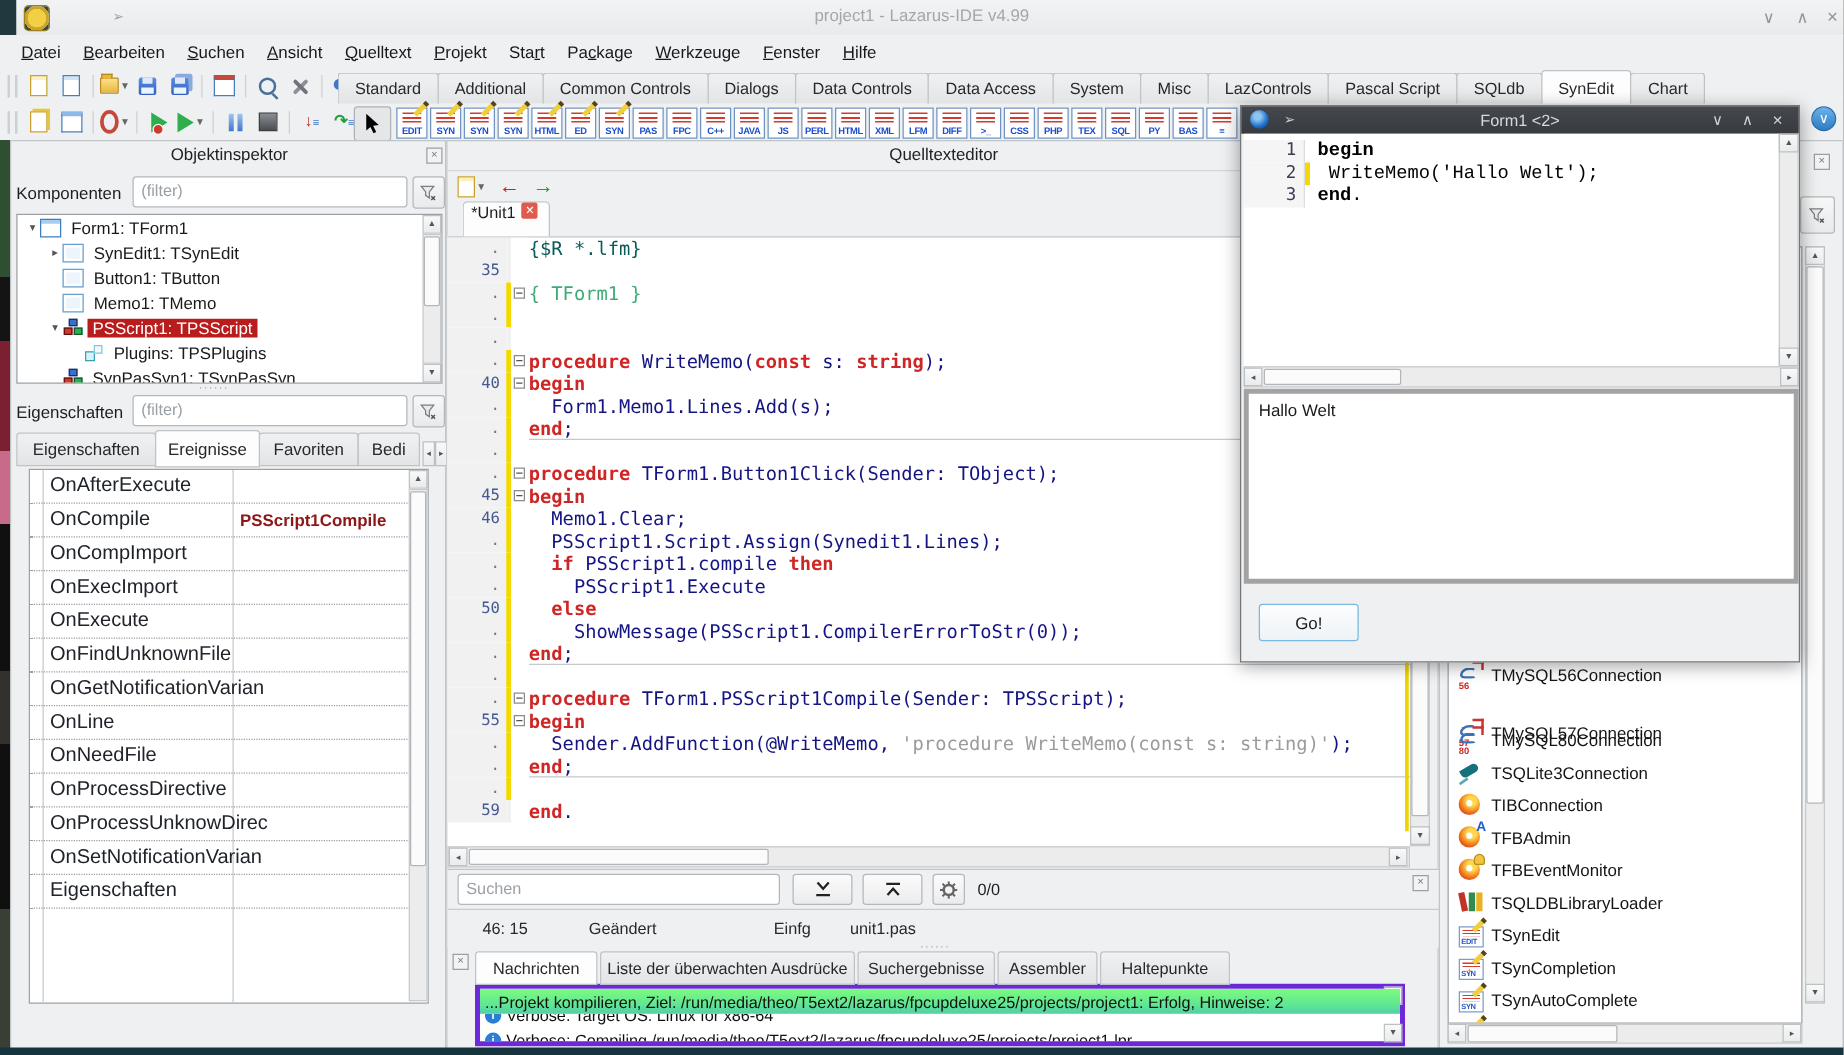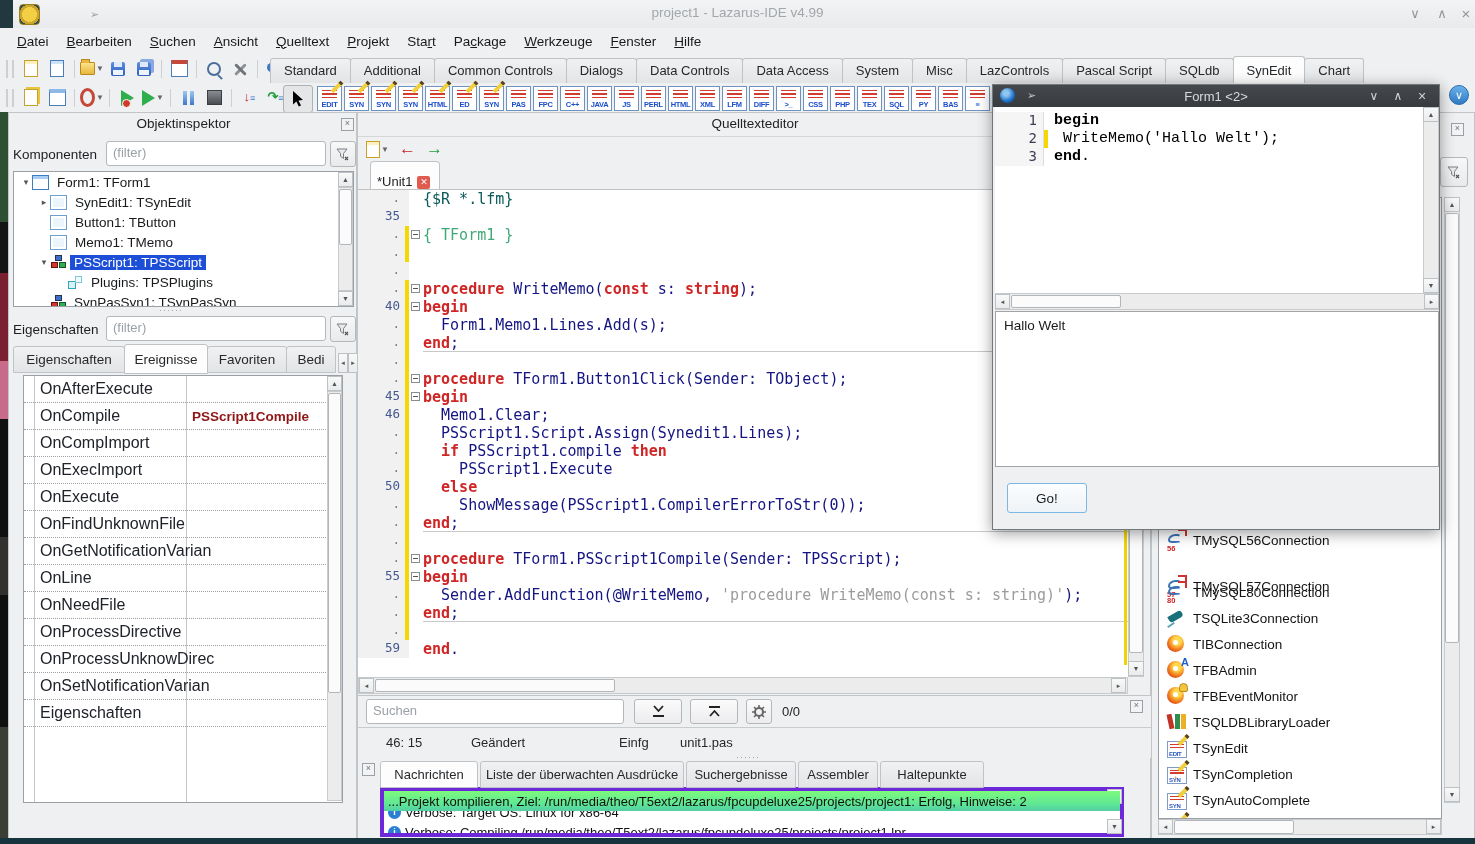--- a/index.html
+++ b/index.html
@@ -72,21 +72,21 @@
   .sb-track{position:absolute;background:#ececed;border:1px solid #c8cbce;box-sizing:border-box;}
   .sb-thumb{position:absolute;background:#fbfbfc;border:1px solid #b2b6ba;border-radius:2px;box-sizing:border-box;}
   .dots{color:#9aa0a5;font-size:9px;letter-spacing:1px;}
   
   #inspector{left:8px;top:112px;width:349px;height:732px;border:1px solid #c2c5c8;box-sizing:border-box;}
   #oi-title{left:0;top:3px;width:349px;text-align:center;font-size:13.5px;color:#222;}
   #oi-tree{left:4px;top:58px;width:341px;height:136px;background:#fff;border:1px solid #9aa0a6;box-sizing:border-box;overflow:hidden;}
   .tree-row{position:relative;height:20px;display:flex;align-items:center;font-size:13.5px;color:#17191b;white-space:nowrap;}
   .tree-arrow{width:12px;text-align:center;font-size:9px;color:#555;flex:0 0 12px;}
   .tree-label{padding:0 4px;}
-  .tree-label.sel{background:#1d4ed8;color:#fff;}
+  .tree-label.sel{background:#b91c1c;color:#fff;}
   .ti-form{width:15px;height:13px;border:1px solid #3d7dc4;background:#fff;box-shadow:inset 0 3px 0 #a8cdf0;flex:0 0 15px;margin-right:4px;}
   .ti-ctl{width:15px;height:13px;border:1px solid #6b9fd2;background:#ecf4fc;box-shadow:inset 0 0 0 2px #fff;flex:0 0 15px;margin-right:4px;}
   .ti-cubes{width:17px;height:15px;position:relative;flex:0 0 17px;margin-right:3px;}
   .ti-cubes::before{content:"";position:absolute;left:5px;top:0;width:7px;height:6px;background:#3a6fd0;border:1px solid #234;box-sizing:border-box;}
   .ti-cubes::after{content:"";position:absolute;left:1px;top:7px;width:7px;height:6px;background:#d03a2a;border:1px solid #611;box-sizing:border-box;}
   .ti-cubes i{position:absolute;left:9px;top:7px;width:7px;height:6px;background:#2fae4e;border:1px solid #153;box-sizing:border-box;}
   .ti-plug{width:14px;height:12px;position:relative;flex:0 0 14px;margin-right:5px;}
   .ti-plug::before{content:"";position:absolute;left:0;top:5px;width:6px;height:6px;border:1.5px solid #35a3b5;background:#d8f2f6;}
   .ti-plug::after{content:"";position:absolute;right:0;top:0;width:5px;height:5px;border:1.5px solid #7fc9d6;background:#eefafc;}
   
@@ -95,21 +95,21 @@
   #ev-grid{left:14px;top:262px;width:320px;height:428px;background:#fff;border:1px solid #9aa0a6;box-sizing:border-box;overflow:hidden;}
   .ev-row{position:relative;height:26px;border-bottom:1px dotted #9aa0a6;display:flex;align-items:center;}
   .ev-name{position:absolute;left:16px;font-size:16px;color:#20242a;white-space:nowrap;}
   .ev-val{position:absolute;left:168px;font-size:13.5px;font-weight:bold;color:#8e1616;white-space:nowrap;}
   #ev-gutline{position:absolute;left:10px;top:0;bottom:0;width:1px;background:#c6c9cc;}
   #ev-colline{position:absolute;left:162px;top:0;bottom:0;width:1px;background:#c6c9cc;}
   
   #editorpanel{left:357px;top:112px;width:794px;height:732px;border:1px solid #c2c5c8;box-sizing:border-box;}
   #ed-title{left:0;top:3px;width:794px;text-align:center;font-size:13.5px;color:#222;}
   #ed-minibar{left:0;top:23px;width:794px;height:25px;border-top:1px solid #d4d6d8;display:flex;align-items:center;padding-left:8px;box-sizing:border-box;}
-  #unit-tab{left:12px;top:48px;width:70px;height:28px;background:#fdfdfd;border:1px solid #bfc3c6;border-bottom:none;border-radius:4px 4px 0 0;display:flex;align-items:flex-end;padding:0 6px;box-sizing:border-box;z-index:2;}
+  #unit-tab{left:12px;top:48px;width:70px;height:28px;background:#fdfdfd;border:1px solid #bfc3c6;border-bottom:none;border-radius:4px 4px 0 0;display:flex;align-items:flex-start;padding:0 6px;box-sizing:border-box;z-index:2;}
   #unit-tab .x{width:13px;height:13px;background:#e05a4e;border-radius:2px;color:#fff;font-size:9px;line-height:13px;text-align:center;margin-left:5px;}
   #ed-area{left:0px;top:76px;width:770px;height:488px;background:#fff;border-top:1px solid #bfc3c6;box-sizing:border-box;overflow:hidden;}
   .ed-row{display:flex;height:18px;line-height:18px;white-space:pre;}
   .ed-gut{width:42px;flex:0 0 42px;text-align:right;padding-right:5px;background:#f1f1f1;color:#44598f;font:12.5px "DejaVu Sans Mono",monospace;}
   .ed-gut.dot{color:#787878;}
   .ed-bar{width:4px;flex:0 0 4px;background:#f1f1f1;}
   .ed-bar.mod{background:#f4d800;}
   .ed-fold{width:14px;flex:0 0 14px;position:relative;background:#fff;}
   .foldbox{position:absolute;left:2px;top:4px;width:9px;height:9px;border:1px solid #8a8d90;background:#fff;box-sizing:border-box;}
   .foldbox::after{content:"";position:absolute;left:1px;right:1px;top:3px;height:1px;background:#555;}
@@ -162,21 +162,21 @@
   #fw-title{position:absolute;width:100%;text-align:center;color:#d6dade;font-size:13px;}
   .fw-ctl{position:absolute;top:3px;width:18px;height:16px;color:#cfd3d6;font-size:12px;text-align:center;line-height:16px;}
   #paw{position:absolute;left:7px;top:3px;width:15px;height:15px;border-radius:50%;background:radial-gradient(circle at 40% 35%,#8ec6f0 0 20%,#1c6ecb 60%,#0d3a6e);}
   #fw-pin{position:absolute;left:34px;top:4px;color:#c6cacd;font-size:11px;}
   #fw-ed{left:2px;top:22px;width:428px;height:186px;background:#fff;overflow:hidden;position:absolute;}
   .fw-row{display:flex;height:18px;line-height:18px;white-space:pre;}
   .fw-gut{width:42px;flex:0 0 42px;text-align:right;padding-right:6px;background:#f5f5f5;color:#3c3c55;font:14px "DejaVu Sans Mono",monospace;border-right:1px solid #ddd;}
   .fw-bar{width:4px;flex:0 0 4px;}
   .fw-bar.mod{background:#f4d800;}
   .fw-code{flex:1;font:15px/18px "Liberation Mono",monospace;padding-left:6px;}
-  #fw-memo{left:2px;top:226px;width:444px;height:156px;background:#fff;border:1px solid #a3a3a3;box-sizing:border-box;position:absolute;font-size:13.5px;color:#1a1a1a;padding:6px 8px;}
+  #fw-memo{left:2px;top:226px;width:444px;height:156px;background:#fff;border:4px solid #a3a3a3;box-sizing:border-box;position:absolute;font-size:13.5px;color:#1a1a1a;padding:6px 8px;}
   #go-btn{left:14px;top:398px;width:78px;height:28px;background:linear-gradient(#fcfdfe,#eef3f7);border:1px solid #7cb8e4;border-radius:3px;display:flex;align-items:center;justify-content:center;font-size:13.5px;color:#1a1a1a;position:absolute;}
   
   #desk-strip{left:0;top:112px;width:8px;height:732px;background:linear-gradient(#2f4f33 0 15%,#141414 15% 22%,#7a2030 22% 34%,#c86b8a 34% 42%,#101010 42% 58%,#33312e 58% 66%,#101010 66% 84%,#3a3f36 84%);}
   #bottom-strip{left:0;top:838px;width:1475px;height:6px;background:#16343e;z-index:45;}
   #blue-chip{left:1449px;top:85px;width:20px;height:20px;border-radius:50%;background:linear-gradient(#6cb2ea,#2f7cc4);border:1px solid #2a6aa8;color:#fff;font-size:11px;line-height:19px;text-align:center;box-sizing:border-box;}
 </style>
 </head>
 <body>
 
 <div id="screen">

